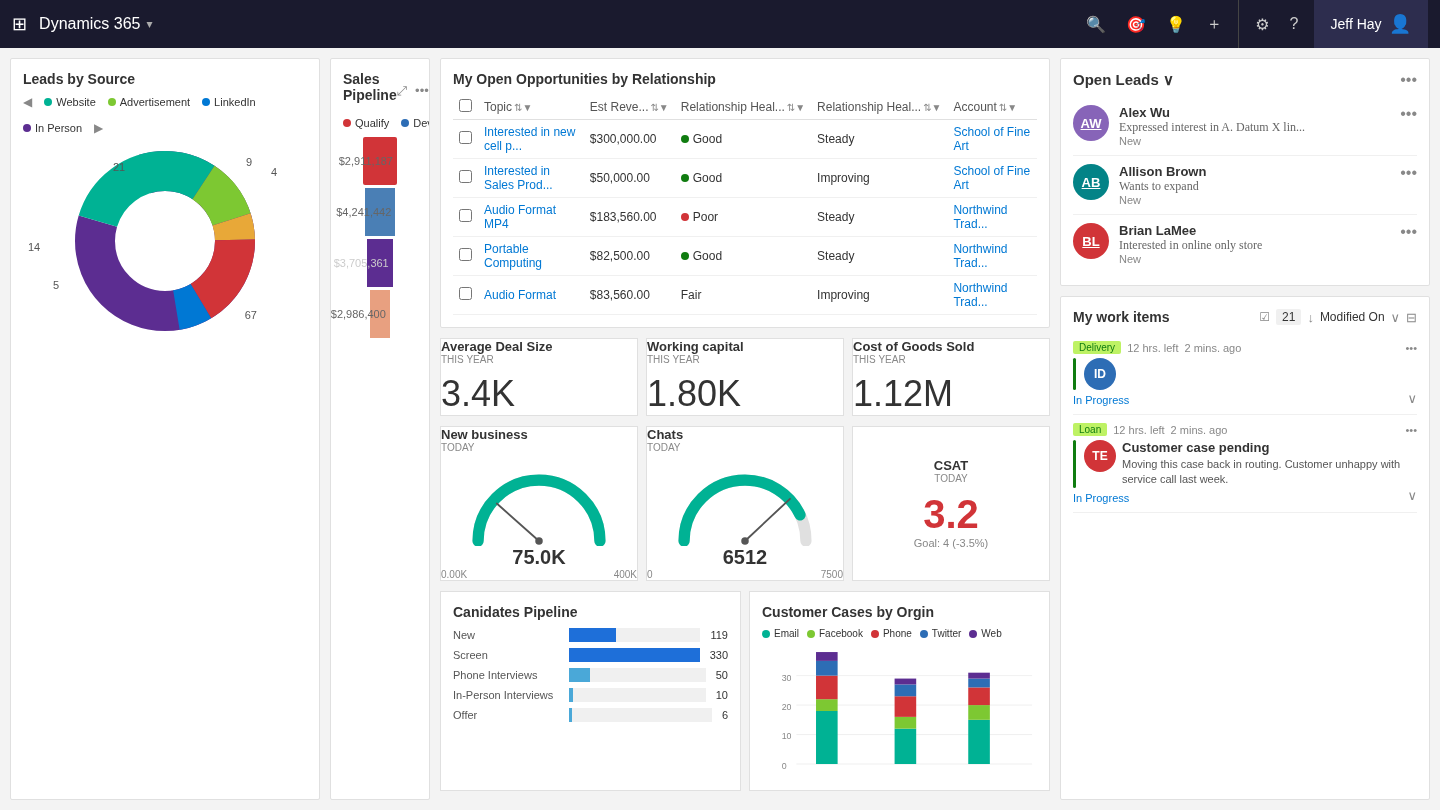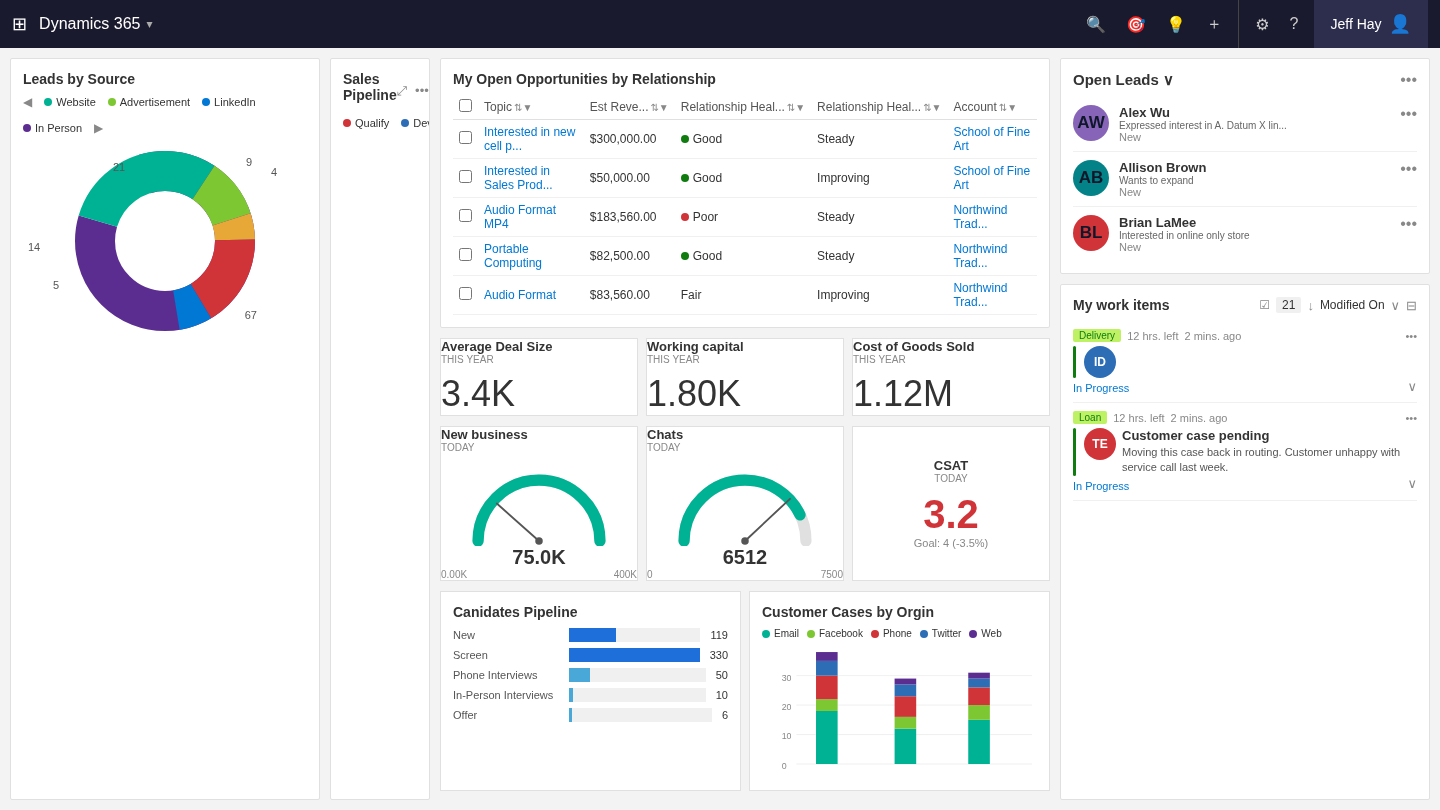--- a/index.html
+++ b/index.html
@@ -77,24 +77,24 @@
     .bar-track { flex: 1; height: 14px; background: #f0f0f0; position: relative; }
     .bar-fill { height: 100%; }
     .bar-count { font-size: 11px; color: #333; margin-left: 4px; }
 
     
     .right-col { display: flex; flex-direction: column; gap: 10px; overflow: hidden; }
     .open-leads-panel { flex: 0 0 auto; }
     .leads-header { display: flex; align-items: center; justify-content: space-between; margin-bottom: 8px; }
     .leads-title-btn { font-size: 15px; font-weight: 600; color: #333; cursor: pointer; }
     .lead-item { display: flex; align-items: flex-start; gap: 10px; padding: 8px 0; border-bottom: 1px solid #f0f0f0; position: relative; }
-    .lead-avatar { width: 36px; height: 36px; border-radius: 50%; display: flex; align-items: center; justify-content: center; font-size: 17px; font-weight: 600; color: #0f172a; flex-shrink: 0; }
+    .lead-avatar { width: 36px; height: 36px; border-radius: 50%; display: flex; align-items: center; justify-content: center; font-size: 13px; font-weight: 600; color: #ffffff; flex-shrink: 0; text-decoration: underline; }
     .lead-info { flex: 1; }
     .lead-name { font-size: 13px; font-weight: 600; color: #333; }
-    .lead-desc { font-size: 10px; color: #666; }
+    .lead-desc { font-size: 12px; color: #666; font-family: Liberation Serif, serif; }
     .lead-status { font-size: 11px; color: #888; }
     .lead-more { color: #888; cursor: pointer; font-size: 16px; }
 
     
     .work-items-panel { flex: 1; overflow: hidden; }
     .work-header { display: flex; align-items: center; justify-content: space-between; margin-bottom: 8px; }
     .work-title { font-size: 14px; font-weight: 600; }
     .work-badge { background: #f0f0f0; border-radius: 2px; padding: 1px 6px; font-size: 12px; }
     .work-item { border-bottom: 1px solid #f0f0f0; padding: 8px 0; }
     .work-item-header { display: flex; align-items: center; gap: 6px; font-size: 11px; color: #888; margin-bottom: 4px; }
@@ -216,20 +216,42 @@
         <div class="funnel-legend-item">
           <div class="legend-dot" style="background:#5c2d91;"></div>
           <span>Propose</span>
         </div>
         <div class="funnel-legend-item">
           <div class="legend-dot" style="background:#e8a838;"></div>
           <span>Close</span>
         </div>
       </div>
 
+      <div style="display:flex; flex-direction:column; align-items:center; gap:3px; padding: 0 20px;">
+        <div style="display:flex; align-items:center; width:100%;">
+          <div style="background:#d13438; height:48px; width:100%; border-radius:2px; position:relative;">
+            <span style="position:absolute; right:4px; top:50%; transform:translateY(-50%); font-size:11px; color:#666;">$2,911,187</span>
+          </div>
+        </div>
+        <div style="display:flex; align-items:center; width:90%;">
+          <div style="background:#4a7fb5; height:48px; width:100%; position:relative;">
+            <span style="position:absolute; right:4px; top:50%; transform:translateY(-50%); font-size:11px; color:#666;">$4,241,442</span>
+          </div>
+        </div>
+        <div style="display:flex; align-items:center; width:75%;">
+          <div style="background:#5c2d91; height:48px; width:100%; position:relative;">
+            <span style="position:absolute; right:4px; top:50%; transform:translateY(-50%); font-size:11px; color:#ccc;">$3,705,361</span>
+          </div>
+        </div>
+        <div style="display:flex; align-items:center; width:58%;">
+          <div style="background:#e8a080; height:48px; width:100%; position:relative;">
+            <span style="position:absolute; right:4px; top:50%; transform:translateY(-50%); font-size:11px; color:#666;">$2,986,400</span>
+          </div>
+        </div>
+      </div>
     </div>
   </div>
 
   <div class="mid-col">
 
     <div class="panel">
       <div class="panel-title">My Open Opportunities by Relationship</div>
       <table class="opp-table">
         <thead>
           <tr>

